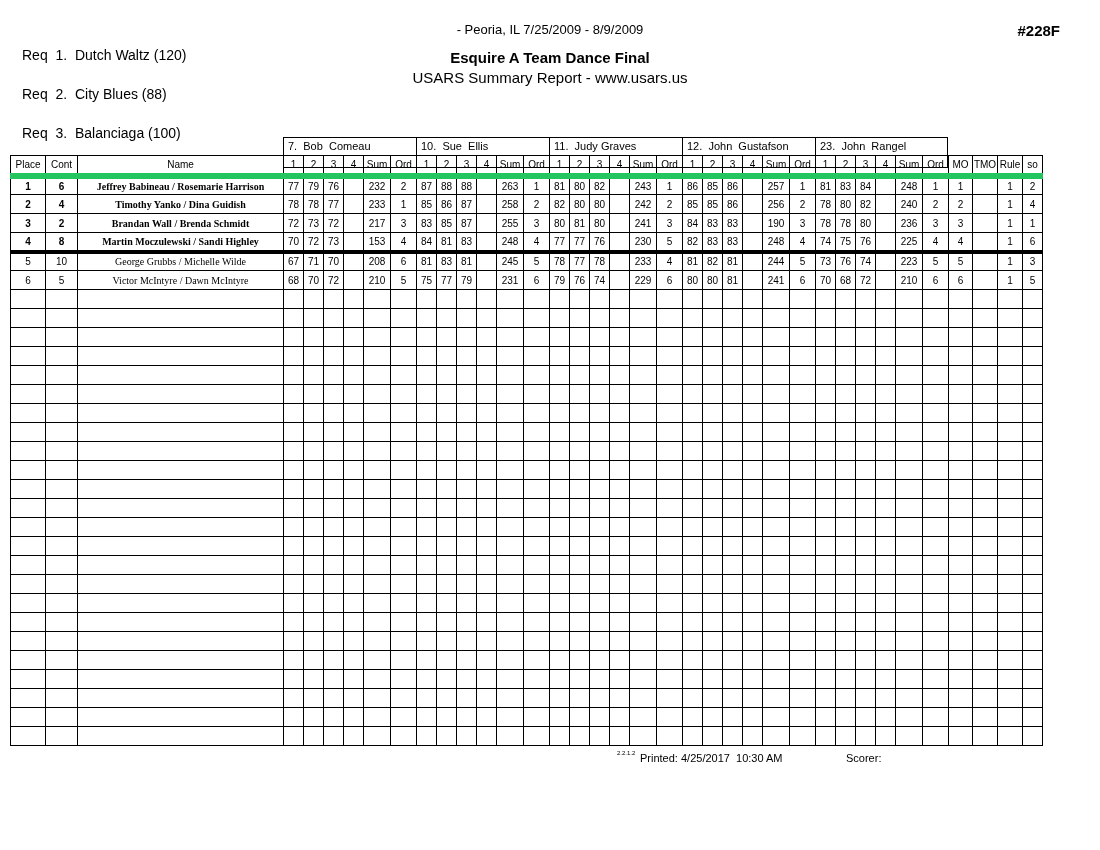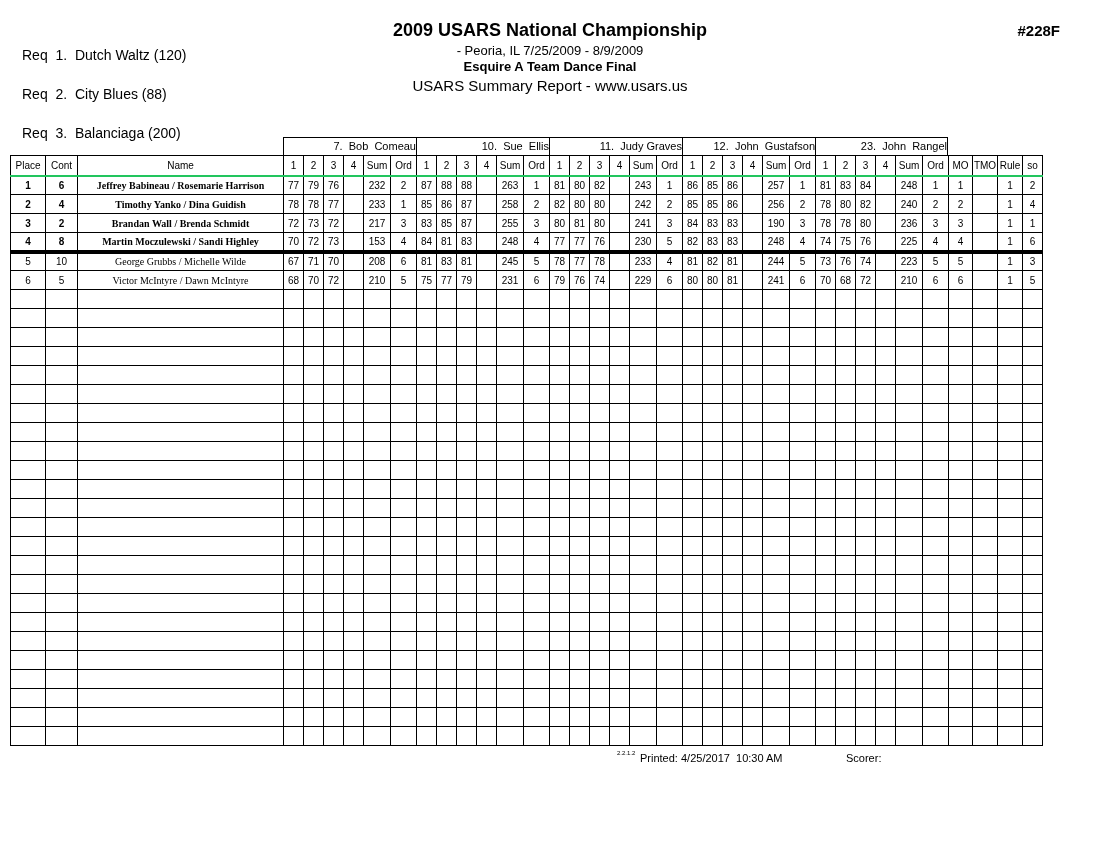--- a/index.html
+++ b/index.html
@@ -8,40 +8,40 @@
     width:1100px; height:850px; position:relative; overflow:hidden;
     font-family:"Liberation Sans", sans-serif; color:#000;
   }
   .page { position:absolute; inset:0; background:#fff; }
 
   
   .req-list { position:absolute; left:22px; top:23px; font-size:14px; line-height:13px; white-space:pre; }
   .title-block { position:absolute; left:0; right:0; top:20px; text-align:center; }
   .title       { font-size:18px; font-weight:bold; }
   .subtitle    { font-size:13px; margin-top:2px; }
-  .event-title { font-size:13px; font-weight:bold; margin-top:1px; }
+  .event-title { font-size:15px; font-weight:bold; margin-top:12px; }
   .report-line { font-size:15px; margin-top:3px; }
   .event-number { position:absolute; right:40px; top:22px; font-size:15px; font-weight:bold;margin-left:44px; }
 
   
   .judge-row { position:absolute; left:283px; top:137px; display:flex; }
   .judge-box {
-    width:133px; height:19px; border:1px solid #000; border-right:none;
-    font-size:11px; line-height:17px; padding-left:15px; white-space:pre; overflow:hidden;text-align:right;
+    width:133px; height:31px; border:1px solid #000; border-right:none;
+    font-size:11px; line-height:17px; padding-left:4px; white-space:pre; overflow:hidden;
   }
   .judge-box:last-child { border-right:1px solid #000; }
 
   
   table.summary { position:absolute; left:10px; top:155px; border-collapse:collapse; table-layout:fixed; }
   table.summary td, table.summary th {
     border:1px solid #000; height:19px; padding:0;
     font-size:10px; font-weight:normal; text-align:center;
     white-space:nowrap; overflow:hidden;
   }
-  table.summary th { height:20px; border-bottom:2px solid #22c55e;text-align:center; }
+  table.summary th { height:20px; border-bottom:6px solid #22c55e;text-align:center; }
   th.name-h, td.name-cell { text-align:left; padding-left:4px; }
   td.name-cell { font-size:11px;font-family:Liberation Serif, serif; }
   td.place-cell, td.cont-cell { font-size:11px; }
   td.sum-cell, th.sum-h { text-align:right; padding-right:3px; }
   td.ord-cell, th.ord-h { border-left:3px solid #000; border-right:3px solid #000; }
   td.ord-cell { font-weight:bold; font-size:11px; }
   tr.bold td.place-cell, tr.bold td.cont-cell, tr.bold td.name-cell { font-weight:bold; }
   tr.cutline td { border-bottom:4px solid #000; }
 
   
@@ -51,25 +51,24 @@
   .footer .scorer  { position:absolute; left:846px; top:2px; }
 </style>
 </head>
 <body>
 
 <div class="page">
 
   <div class="req-list">
     <div>Req  1.  Dutch Waltz (120)</div>
     <div>Req  2.  City Blues (88)</div>
-    <div>Req  3.  Balanciaga (200)</div>
+    <div>Req  3.  Balanciaga (100)</div>
   </div>
 
   <div class="title-block">
-    <div class="title">2009 USARS National Championship</div>
     <div class="subtitle">- Peoria, IL  7/25/2009 - 8/9/2009</div>
     <div class="event-title">Esquire A Team Dance Final</div>
     <div class="report-line">USARS Summary Report - www.usars.us</div>
   </div>
 
   <div class="event-number">#228F</div>
 
   <div class="judge-row">
       <div class="judge-box">7.  Bob  Comeau</div>
       <div class="judge-box">10.  Sue  Ellis</div>

